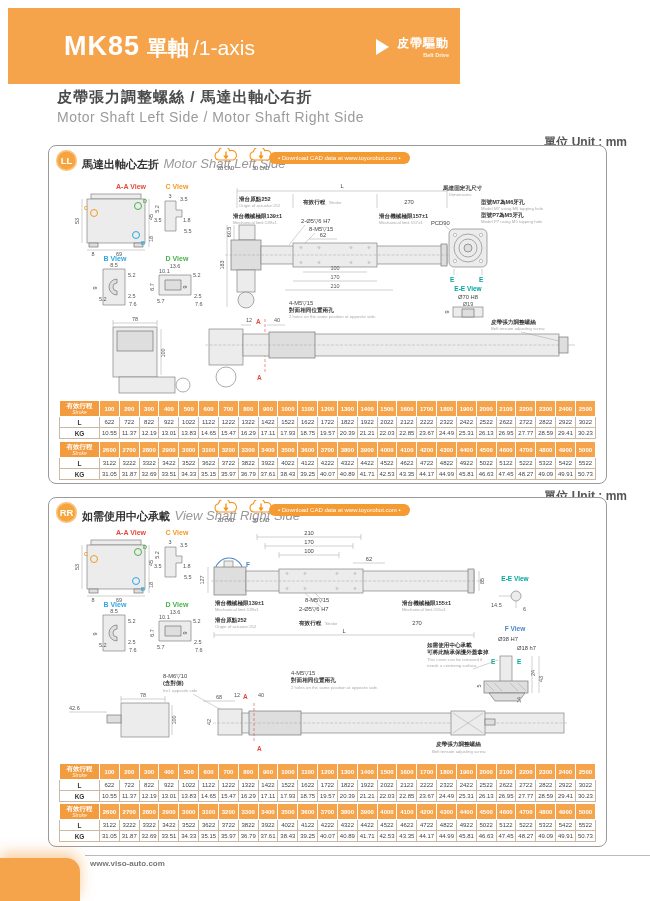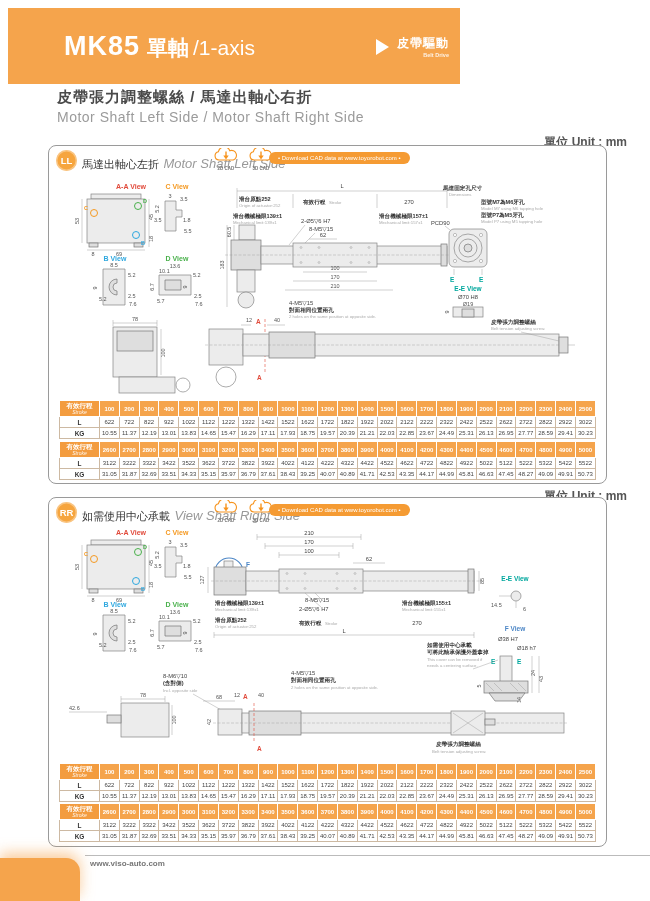--- a/index.html
+++ b/index.html
@@ -22,21 +22,21 @@
   .sec .sen{font-size:14px;color:#9b9b9b;margin-top:2px;letter-spacing:.5px;}
   .unit{position:absolute;right:23px;font-size:12px;color:#555;font-weight:bold;}
   .u1{top:134px;} .u2{top:488px;}
   
   .panel{position:absolute;left:48px;width:557px;border:1.4px solid #9a9a9a;border-radius:8px;background:#fff;}
   .p1{top:145px;height:337px;} .p2{top:497px;height:348px;}
   .badge{position:absolute;left:7px;top:4px;width:21px;height:21px;border-radius:50%;background:#F6A53E;
          color:#fff;font-weight:bold;font-size:9.5px;display:flex;align-items:center;justify-content:center;
          box-shadow:inset 0 0 0 1.5px rgba(255,255,255,.35);}
   .ptitle{position:absolute;left:33px;top:8px;white-space:nowrap;}
-  .ptitle .pzh{font-size:11px;font-weight:normal;color:#333;}
+  .ptitle .pzh{font-size:11px;font-weight:bold;color:#333;}
   .ptitle .pen{font-size:13px;color:#999;margin-left:0;font-style:italic;}
   .clouds{position:absolute;left:163px;top:2px;display:flex;gap:7px;}
   .cloud{text-align:center;cursor:pointer;}
   .clabel{font-size:4.5px;color:#777;font-weight:bold;margin-top:-1px;}
   .pill{position:absolute;left:220px;top:6px;height:12px;line-height:12px;padding:0 9px;border-radius:7px;
         background:#F59B33;color:#fff;font-size:6px;white-space:nowrap;}
   .draw{position:absolute;left:4px;width:545px;}
   .p1 .draw{top:31px;height:222px;} .p2 .draw{top:25px;height:240px;}
   
   .stable{position:absolute;left:10px;width:537px;border-collapse:collapse;table-layout:fixed;}

